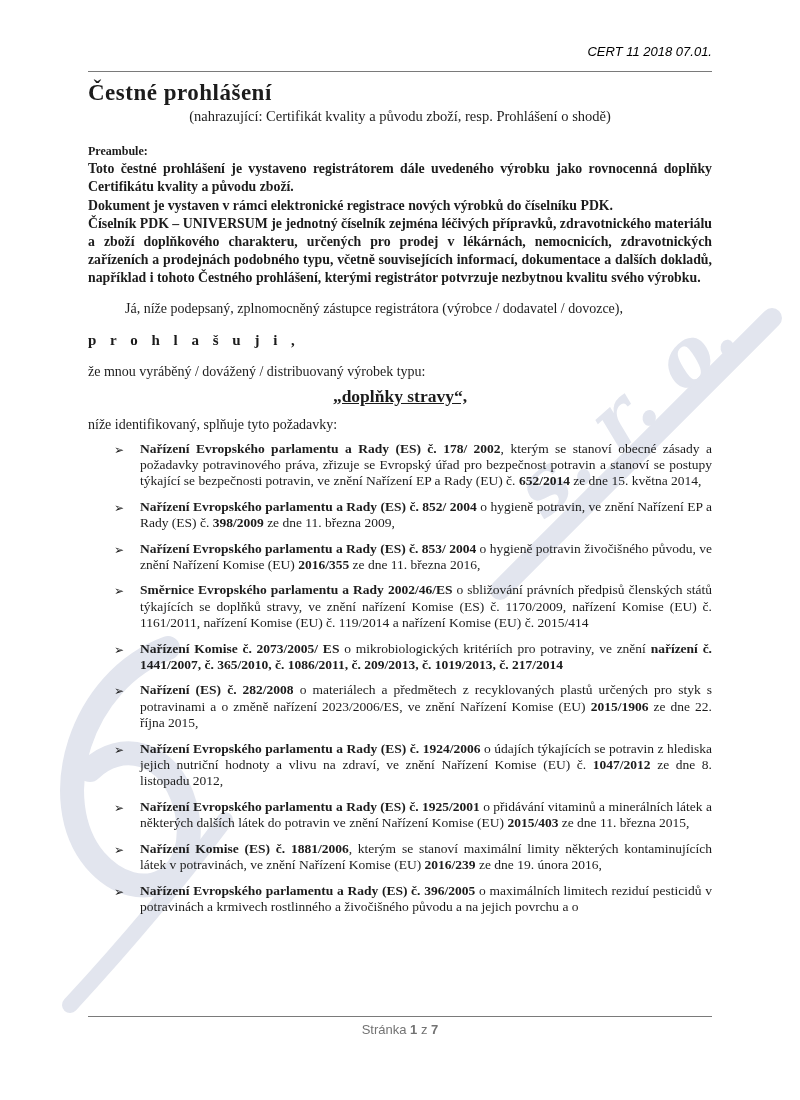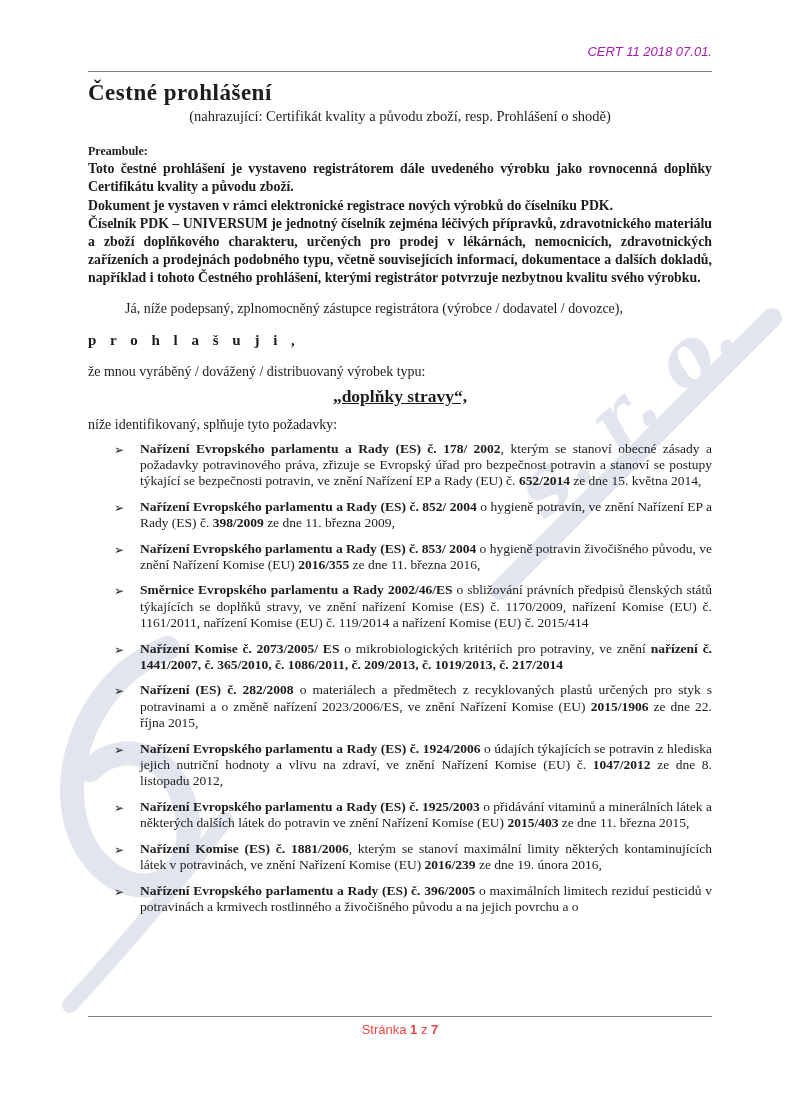--- a/index.html
+++ b/index.html
@@ -8,21 +8,21 @@
     background:#ffffff; overflow:hidden;
     font-family:"Liberation Serif","DejaVu Serif",serif;
     color:#1c1c1c;
   }
   .watermark { position:absolute; left:0; top:0; z-index:0; }
   .content { position:absolute; left:88px; right:88px; top:0; z-index:1; }
 
   .header-code {
     padding-top:44px; text-align:right;
     font-family:"Liberation Sans","DejaVu Sans",sans-serif;
-    font-style:italic; font-size:13px; color:#a21caf;
+    font-style:italic; font-size:13px; color:#000000;
   }
   .top-rule { margin:12px 0 0 0; border:none; border-top:1.5px solid #7a7a7a; }
 
   .doc-title  { margin-top:8px;  text-align:left; font-size:23px;   font-weight:bold; letter-spacing:0.5px; }
   .doc-subtitle { margin-top:2px; text-align:center; font-size:14.5px; font-weight:normal; }
 
   .preamble-heading { margin-top:19px; font-size:12px; font-weight:bold; }
   .preamble-par {
     margin:1px 0; font-size:13.8px; font-weight:bold;
     line-height:17.8px; text-align:justify;
@@ -48,21 +48,21 @@
   .b { font-weight:bold; }
 
   .footer {
     position:absolute; left:0; right:0; bottom:0; height:84px;
     background:#ffffff; z-index:2;
   }
   .footer-rule { margin:0 88px; border:none; border-top:1.5px solid #7a7a7a; }
   .footer-text {
     margin-top:5px; text-align:center;
     font-family:"Liberation Sans","DejaVu Sans",sans-serif;
-    font-size:13px; color:#ef4444;
+    font-size:13px; color:#737373;
   }
 </style>
 </head>
 <body>
 
 <div class="page">
 
   <svg class="watermark" width="800" height="1100" viewBox="0 0 800 1100" aria-hidden="true">
     <g stroke="#e2e5ee" fill="none" stroke-linecap="round">
       <path d="M 500 590 L 772 318" stroke-width="20"></path>
@@ -122,21 +122,21 @@
         <div class="req-item">
           <span class="req-marker">➢</span>
           <span class="req-text"><span class="b">Nařízení (ES) č. 282/2008</span><span> o materiálech a předmětech z recyklovaných plastů určených pro styk s potravinami a o změně nařízení 2023/2006/ES, ve znění Nařízení Komise (EU) </span><span class="b">2015/1906</span><span> ze dne 22. října 2015,</span></span>
         </div>
         <div class="req-item">
           <span class="req-marker">➢</span>
           <span class="req-text"><span class="b">Nařízení Evropského parlamentu a Rady (ES) č. 1924/2006</span><span>  o údajích týkajících se potravin z hlediska jejich nutriční hodnoty a vlivu na zdraví, ve znění Nařízení Komise (EU) č. </span><span class="b">1047/2012</span><span> ze dne 8. listopadu 2012,</span></span>
         </div>
         <div class="req-item">
           <span class="req-marker">➢</span>
-          <span class="req-text"><span class="b">Nařízení Evropského parlamentu a Rady (ES) č. 1925/2003</span><span>  o přidávání vitaminů a minerálních látek a některých dalších látek do potravin ve znění Nařízení Komise (EU) </span><span class="b">2015/403</span><span> ze dne 11. března 2015,</span></span>
+          <span class="req-text"><span class="b">Nařízení Evropského parlamentu a Rady (ES) č. 1925/2001</span><span>  o přidávání vitaminů a minerálních látek a některých dalších látek do potravin ve znění Nařízení Komise (EU) </span><span class="b">2015/403</span><span> ze dne 11. března 2015,</span></span>
         </div>
         <div class="req-item">
           <span class="req-marker">➢</span>
           <span class="req-text"><span class="b">Nařízení Komise (ES) č. 1881/2006</span><span>, kterým se stanoví maximální limity některých kontaminujících látek v potravinách, ve znění Nařízení Komise (EU) </span><span class="b">2016/239</span><span> ze dne 19. února 2016,</span></span>
         </div>
         <div class="req-item">
           <span class="req-marker">➢</span>
           <span class="req-text"><span class="b">Nařízení Evropského parlamentu a Rady (ES) č. 396/2005</span><span> o maximálních limitech reziduí pesticidů v potravinách a krmivech rostlinného a živočišného původu a na jejich povrchu a o</span></span>
         </div>
       </div>

